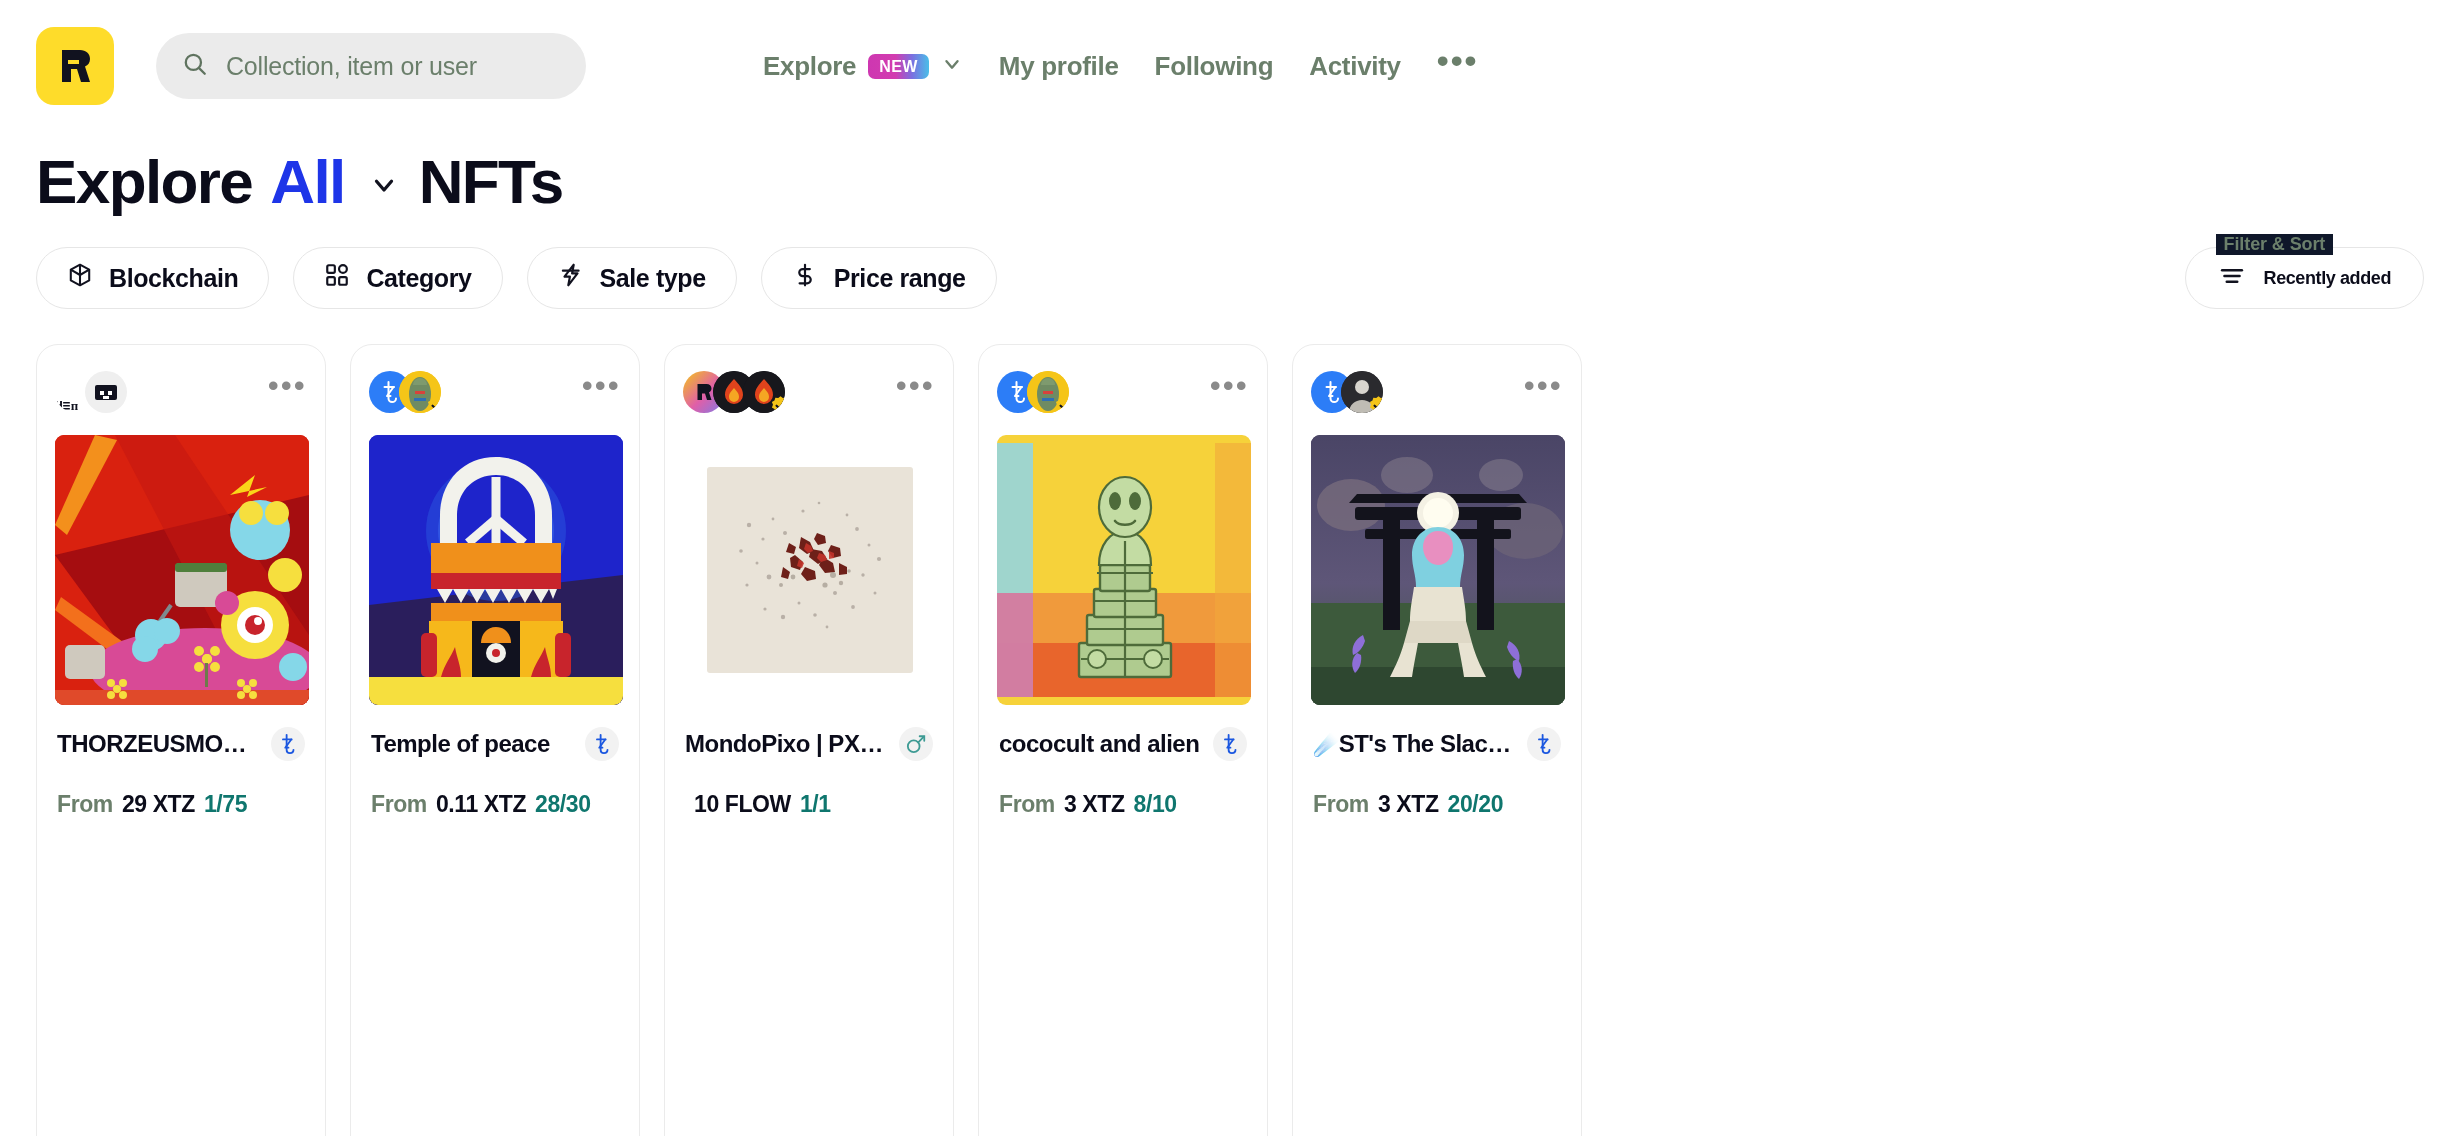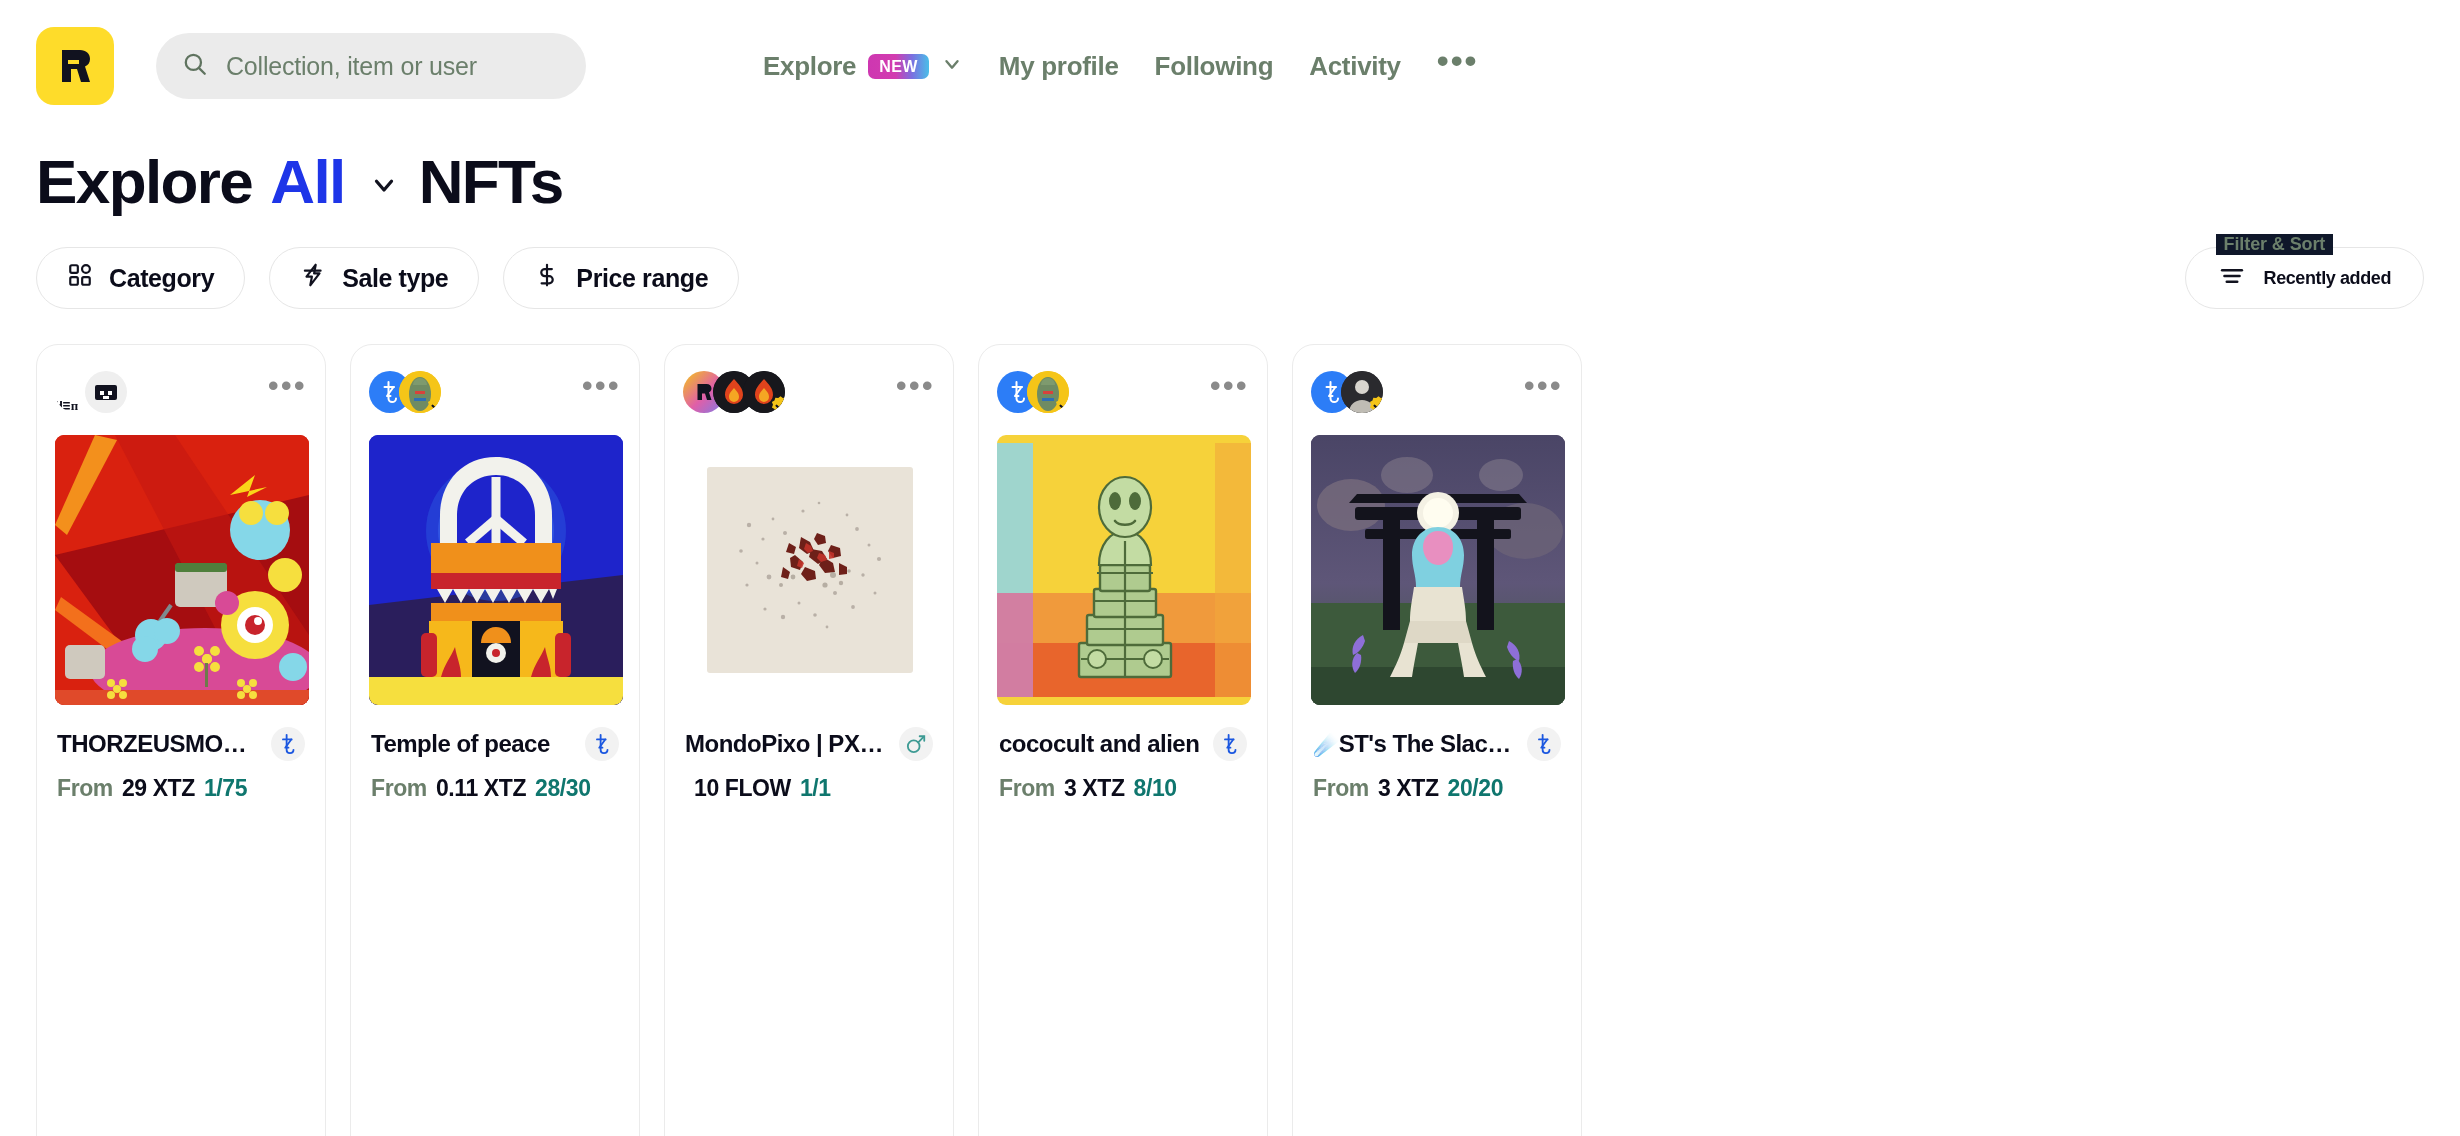--- a/index.html
+++ b/index.html
@@ -283,21 +283,21 @@
     cursor: pointer;
   }
   .chain-chip {
     width: 34px; height: 34px;
     border-radius: 50%;
     background: #F2F2F2;
     display: flex; align-items: center; justify-content: center;
     flex: 0 0 auto;
   }
   .card-price {
-    margin-top: 14px;
+    margin-top: 30px;
     font-size: 23px;
     font-weight: 800;
     color: #0B0C1A;
     letter-spacing: -0.4px;
     display: flex;
     align-items: center;
     gap: 9px;
     white-space: nowrap;
   }
   .price-from { color: #6B7F6B; font-weight: 700; }
@@ -364,20 +364,29 @@
   <span class="title-chev">
     <svg width="30" height="30" viewBox="0 0 24 24" fill="none" stroke="#11121F" stroke-width="2.6" stroke-linecap="round" stroke-linejoin="round">
         <polyline points="6 9 12 16 18 9"></polyline>
       </svg>
   </span>
   <span>NFTs</span>
 </div>
 
 <div class="filters">
 
+  <button class="pill">
+    <span>
+      <svg width="26" height="26" viewBox="0 0 24 24" fill="none" stroke="#11121F" stroke-width="1.9" stroke-linejoin="round">
+        <path d="M12 2.5 20.5 7v10L12 21.5 3.5 17V7z"></path>
+          <path d="M12 2.5V12M12 12l8.5-5M12 12l-8.5-5M12 12v9.5"></path>
+      </svg>
+    </span>
+    <span>Blockchain</span>
+  </button>
 
   <button class="pill">
     <span>
       <svg width="26" height="26" viewBox="0 0 24 24" fill="none" stroke="#11121F" stroke-width="2">
         <rect x="3" y="3" width="7" height="7" rx="1.4"></rect>
           <circle cx="17.5" cy="6.5" r="3.6"></circle>
         <rect x="3" y="14" width="7" height="7" rx="1.4"></rect>
           <rect x="14" y="14" width="7" height="7" rx="1.4"></rect>
       </svg>
     </span>

